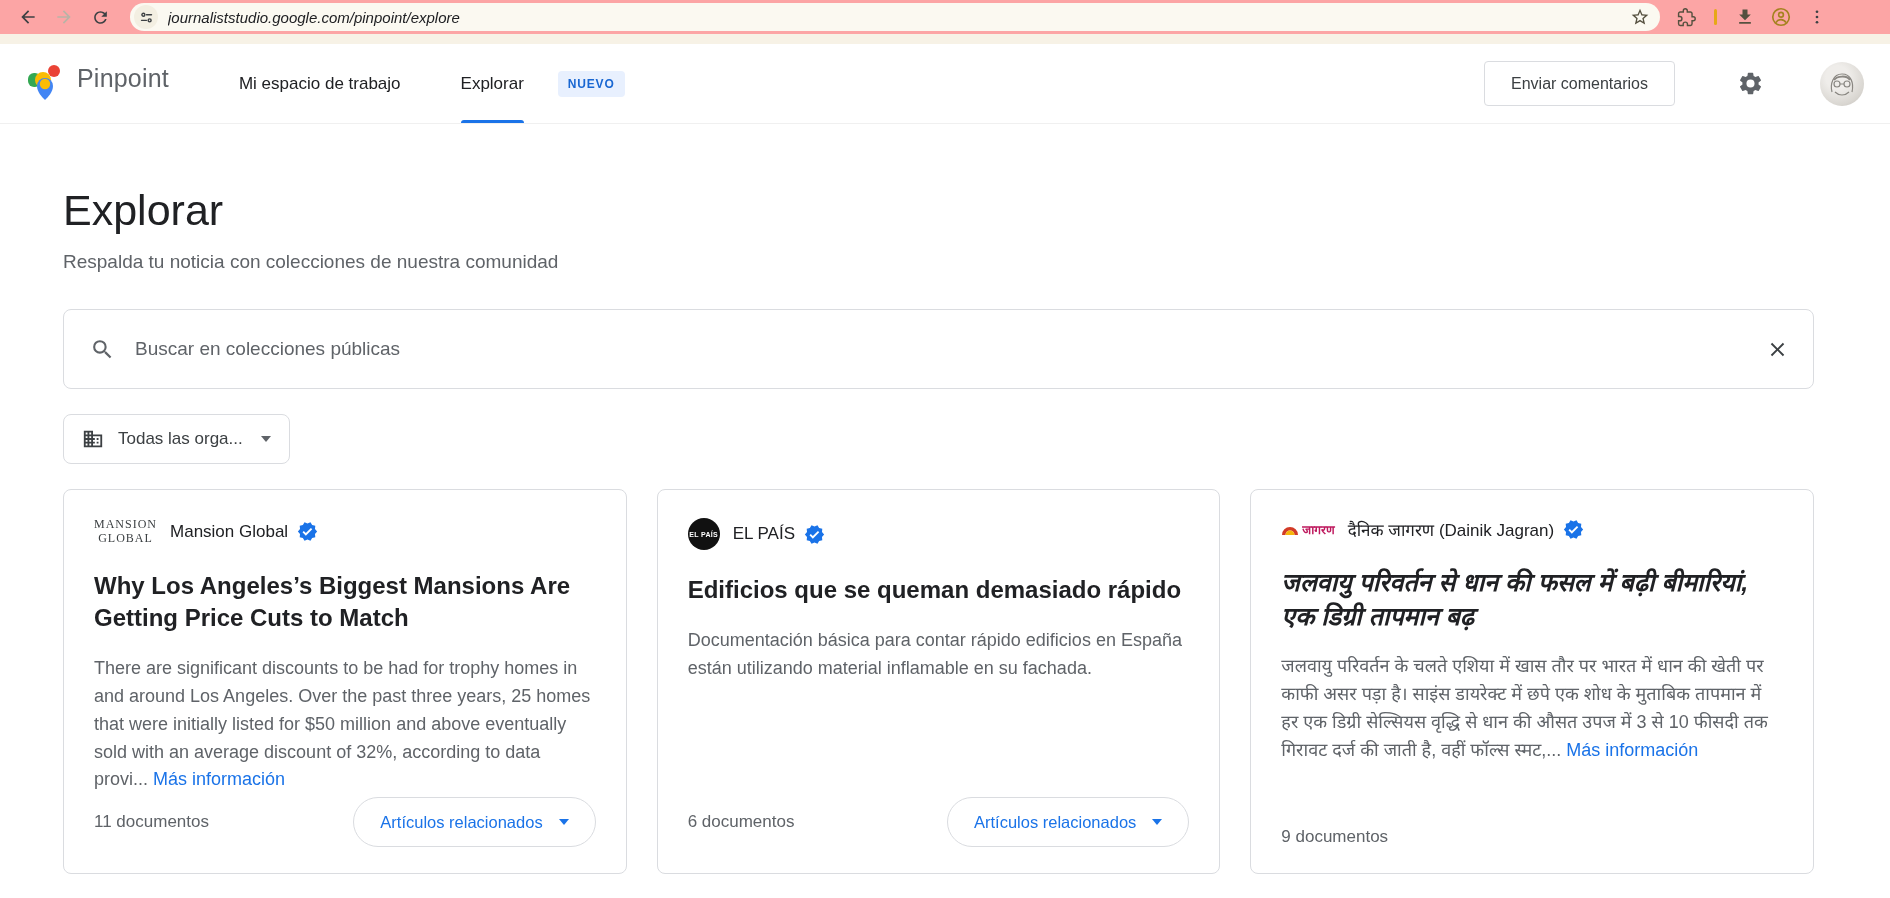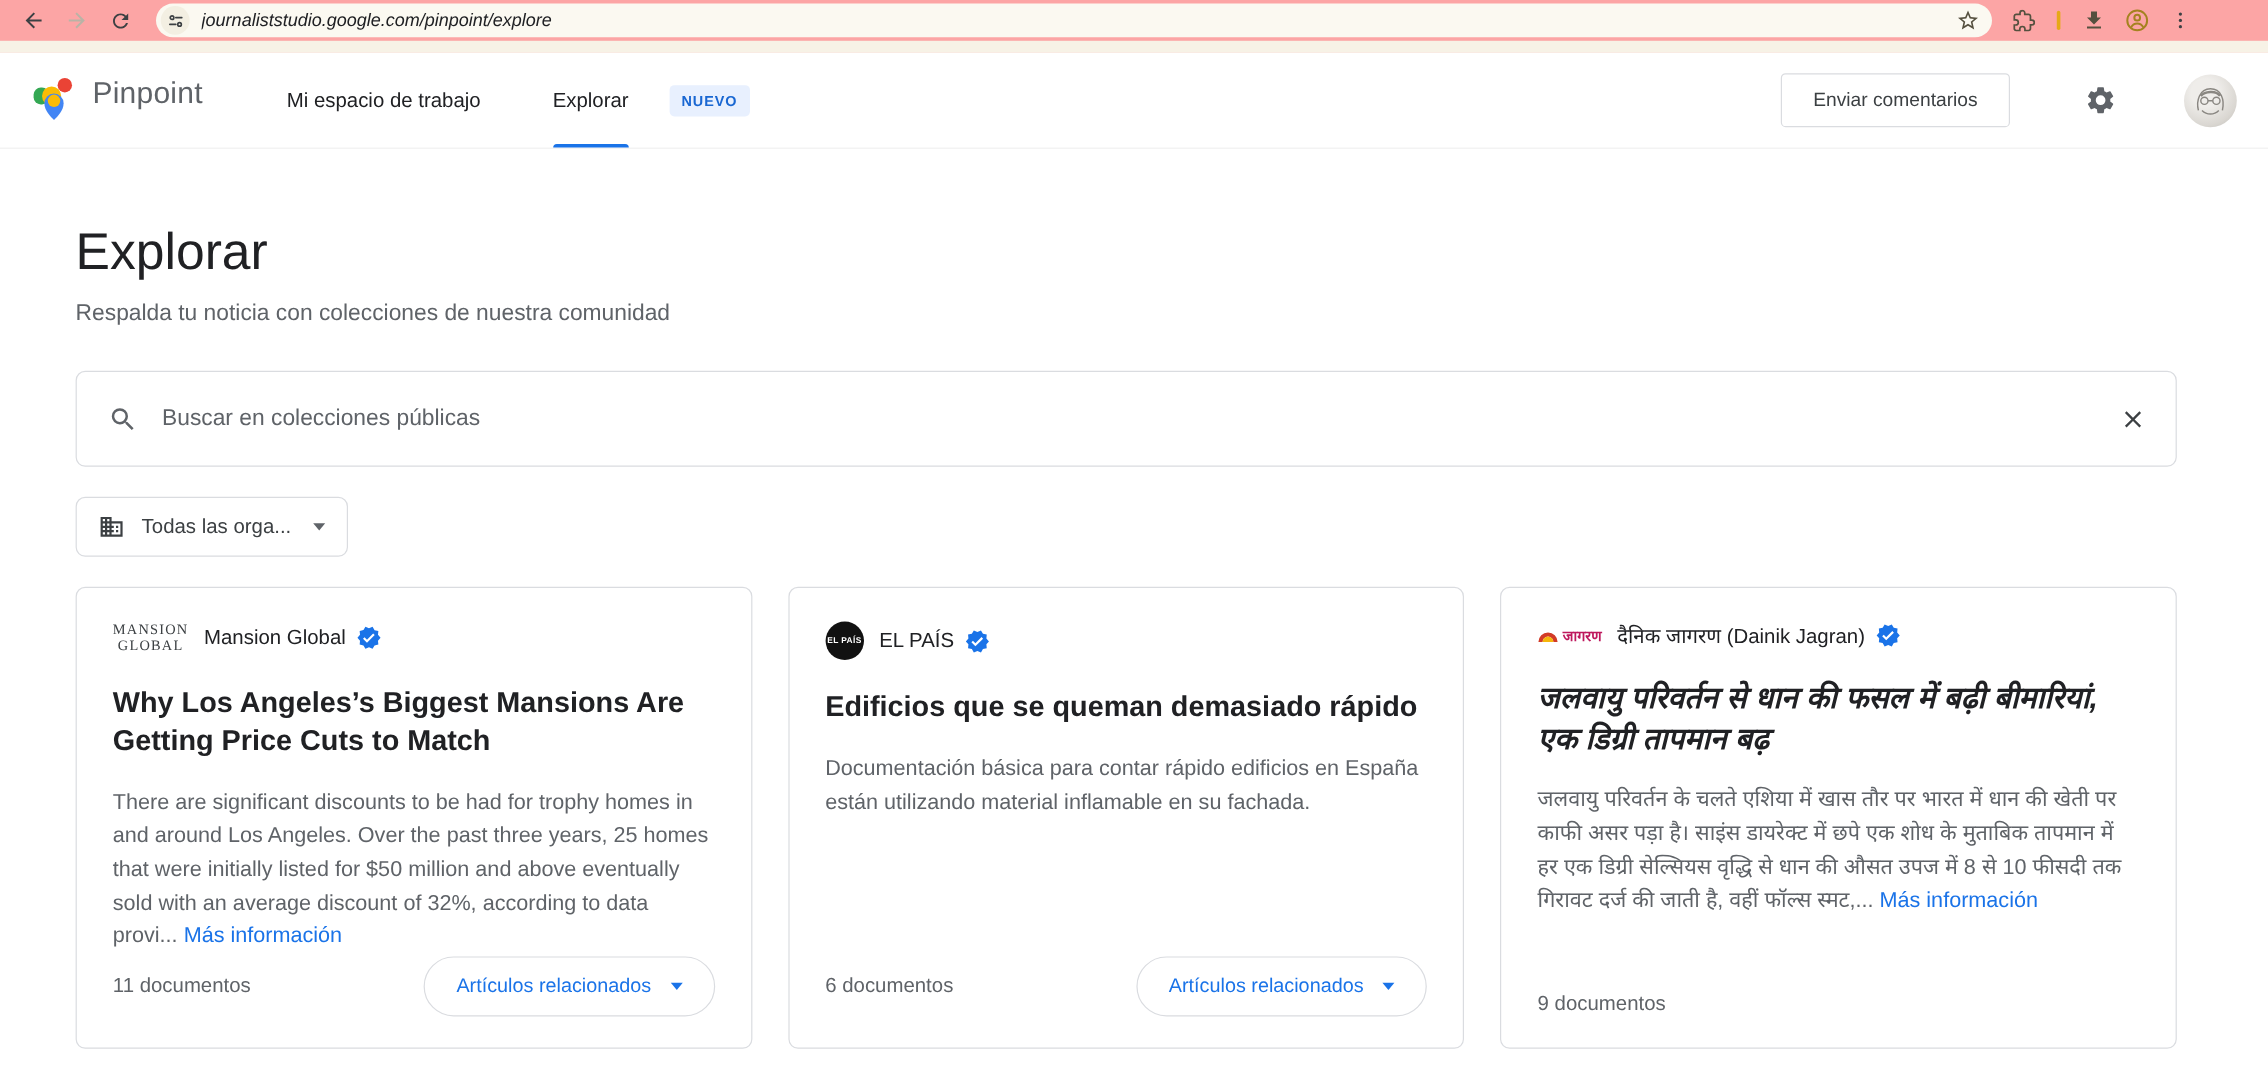--- a/index.html
+++ b/index.html
@@ -314,21 +314,21 @@
         </span>
         <span class="pub-name">दैनिक जागरण (Dainik Jagran)</span>
         <span class="verified">
           <svg width="21" height="21" viewBox="0 0 24 24" fill="#1a73e8" fill-rule="evenodd">
               <path d="M23 12l-2.44-2.79.34-3.69-3.61-.82-1.89-3.2L12 2.96 8.6 1.5 6.71 4.69l-3.61.81.34 3.7L1 12l2.44 2.79-.34 3.7 3.61.82L8.6 22.5l3.4-1.47 3.4 1.46 1.89-3.19 3.61-.82-.34-3.69L23 12zm-12.91 4.72l-3.8-3.81 1.48-1.48 2.32 2.33 5.85-5.87 1.48 1.48-7.33 7.35z"></path>
             </svg>
         </span>
       </div>
       <div class="card-title" style="font-size:25px;font-style:italic;">जलवायु परिवर्तन से धान की फसल में बढ़ी बीमारियां, एक डिग्री तापमान बढ़</div>
       <div class="card-excerpt">
-        <span>जलवायु परिवर्तन के चलते एशिया में खास तौर पर भारत में धान की खेती पर काफी असर पड़ा है। साइंस डायरेक्ट में छपे एक शोध के मुताबिक तापमान में हर एक डिग्री सेल्सियस वृद्धि से धान की औसत उपज में 8 से 10 फीसदी तक गिरावट दर्ज की जाती है, वहीं फॉल्स स्मट,...</span>
+        <span>जलवायु परिवर्तन के चलते एशिया में खास तौर पर भारत में धान की खेती पर काफी असर पड़ा है। साइंस डायरेक्ट में छपे एक शोध के मुताबिक तापमान में हर एक डिग्री सेल्सियस वृद्धि से धान की औसत उपज में 3 से 10 फीसदी तक गिरावट दर्ज की जाती है, वहीं फॉल्स स्मट,...</span>
         <span class="more-link">Más información</span>
       </div>
       <div class="card-footer">
         <span class="doc-count">9 documentos</span>
       </div>
     </div>
   </div>
 
   
   <div class="next-row">

